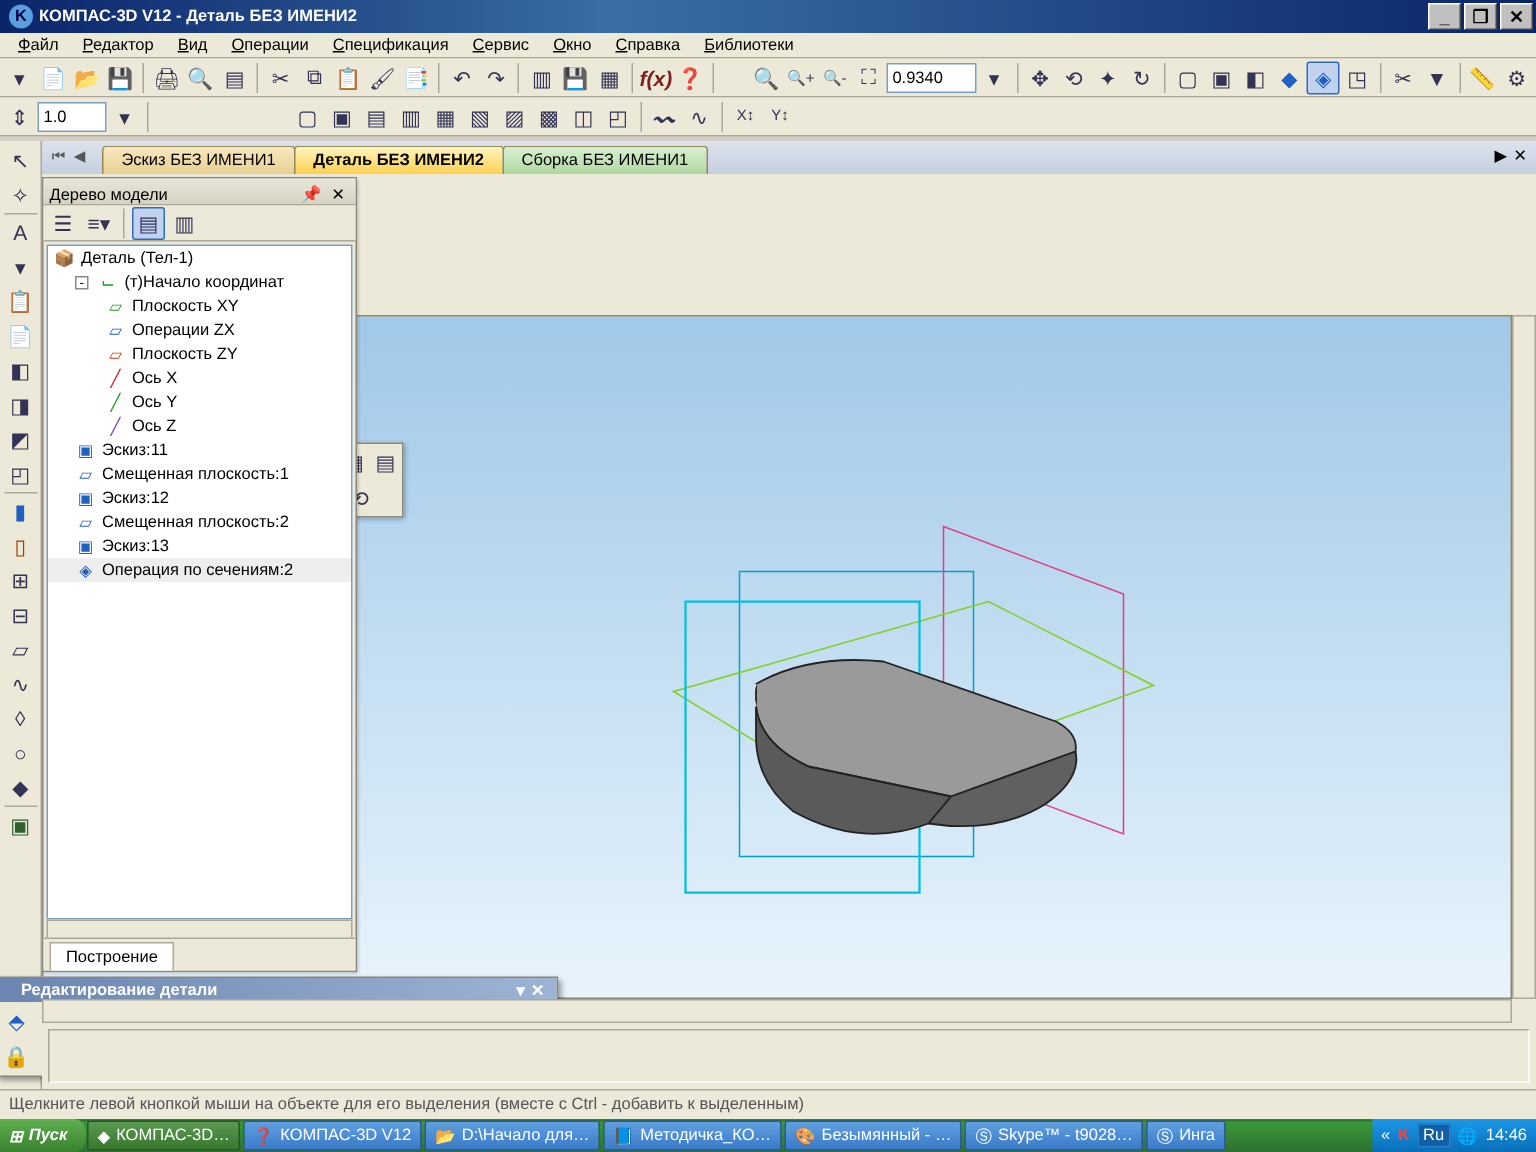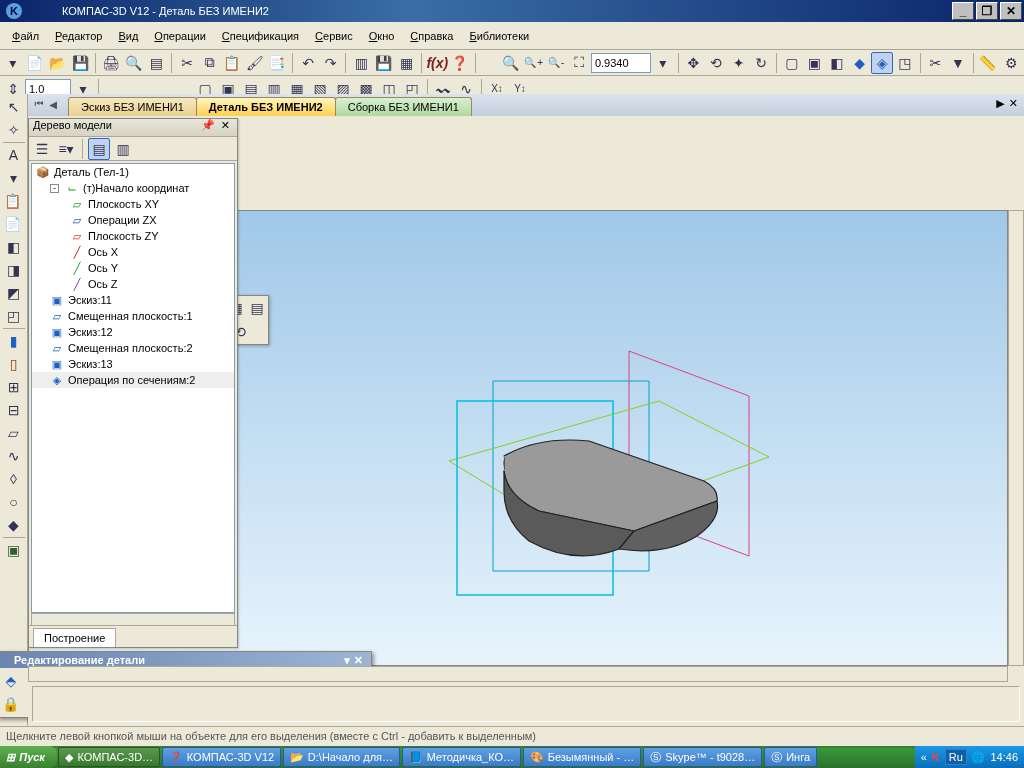--- a/index.html
+++ b/index.html
@@ -1,26 +1,26 @@
 <!DOCTYPE html>
 <html><head>
 <meta charset="utf-8">
 <style>
 * { box-sizing: border-box; margin: 0; padding: 0; font-family: Tahoma, sans-serif; font-size: 11px; }
 body { width: 1024px; height: 768px; overflow: hidden; background: #d4d0c8; position: relative; }
 
 
 .titlebar { height: 22px; background: linear-gradient(90deg, #0a246a, #3a6ea5 40%, #0a246a); display: flex; align-items: center; padding: 0 2px; color: white; }
 .titlebar .icon { width: 16px; height: 16px; background: #5aa0e0; border-radius: 50%; margin: 0 4px; display:flex;align-items:center;justify-content:center;color:#004;font-weight:bold;}
-.titlebar-title { font-weight: normal; flex: 1; margin-left: 36px; }
+.titlebar-title { font-weight: bold; flex: 1; }
 .win-btns { display: flex; gap: 2px; }
 .win-btn { width: 22px; height: 18px; background: #c0c0c0; border: 1px solid #fff; border-right-color:#444; border-bottom-color:#444; font-size:12px; display:flex;align-items:center;justify-content:center;color:#000; font-weight:bold;}
 
 
-.menubar { height: 28px; background: #ece9d8; display: flex; align-items: center; padding: 0 4px; border-bottom: 1px solid #aca899; }
+.menubar { height: 17px; background: #ece9d8; display: flex; align-items: center; padding: 0 4px; border-bottom: 1px solid #aca899; }
 .menubar span { padding: 2px 8px; }
 .menubar span:first-letter { text-decoration: underline; }
 
 
 .toolbar-row { height: 26px; background: #ece9d8; border-bottom: 1px solid #aca899; display: flex; align-items: center; padding: 0 2px; gap: 1px; }
 .tb-btn { width: 22px; height: 22px; border: 1px solid transparent; display:flex; align-items:center; justify-content:center; font-size:14px; color:#335; cursor:pointer; border-radius:2px;}
 .tb-sep { width:1px; height:20px; background:#aca899; margin:0 3px; }
 .dropdown-input { height: 20px; border: 1px solid #7b9ebd; background: white; padding: 0 3px; }
 .tb-btn.active { background:#c1d2ee; border:1px solid #316ac5; }
 
@@ -32,21 +32,21 @@
 .doc-tabs { height: 22px; background: linear-gradient(#dde3ed,#c4cfdf); display:flex; align-items:flex-end; padding-left:40px; gap:0; position:relative;}
 .doc-tabs .navarrow { position:absolute; left:4px; top:2px; display:flex; gap:0; }
 .doc-tabs .navarrow span { width:14px;height:16px;font-size:10px;display:flex;align-items:center;justify-content:center;color:#555;}
 .doc-tab { padding: 3px 12px; background: linear-gradient(#f8e8c0,#e8d090); border:1px solid #968a5a; border-bottom:none; border-radius:3px 3px 0 0; margin-right:-1px;}
 .doc-tab.active { background: linear-gradient(#fff5c0,#ffd050); font-weight:bold; position:relative; z-index:2;}
 .doc-tab.inactive { background: linear-gradient(#d8f0d0,#b0d8a0); }
 .doc-tabs .closex { position:absolute; right:6px; top:3px; display:flex; gap:4px;}
 
 
 .model-tree { position:absolute; top:118px; left:28px; width:210px; height:530px; background:#ece9d8; border:1px solid #8a867a; box-shadow:1px 1px 2px rgba(0,0,0,0.2); z-index:5;}
-.panel-header { height:18px; background:linear-gradient(#e8e6da,#d6d3c4); border-bottom:1px solid #aca899; display:flex; align-items:flex-start; padding:0 4px;}
+.panel-header { height:18px; background:linear-gradient(#e8e6da,#d6d3c4); border-bottom:1px solid #aca899; display:flex; align-items:flex-end; padding:0 4px;}
 .panel-header .title { flex:1; }
 .panel-header .btns span { padding:0 3px; cursor:pointer;}
 .panel-toolbar { height:24px; background:#ece9d8; border-bottom:1px solid #aca899; display:flex; align-items:center; gap:2px; padding:0 2px;}
 .tree-body { background:white; border:1px solid #7b9ebd; position:absolute; top:44px; bottom:34px; left:2px; right:2px; overflow:auto;}
 .tree-body ul { list-style:none; }
 .tree-body li { padding: 1px 0 1px 4px; white-space:nowrap; display:flex; align-items:center; gap:4px;}
 .tree-body li.l1 { padding-left: 18px; }
 .tree-body li.l2 { padding-left: 38px; }
 .tree-body li.sel { background:#eee;}
 .tree-ico { width:14px;height:14px;display:inline-flex;align-items:center;justify-content:center;font-size:11px;}

